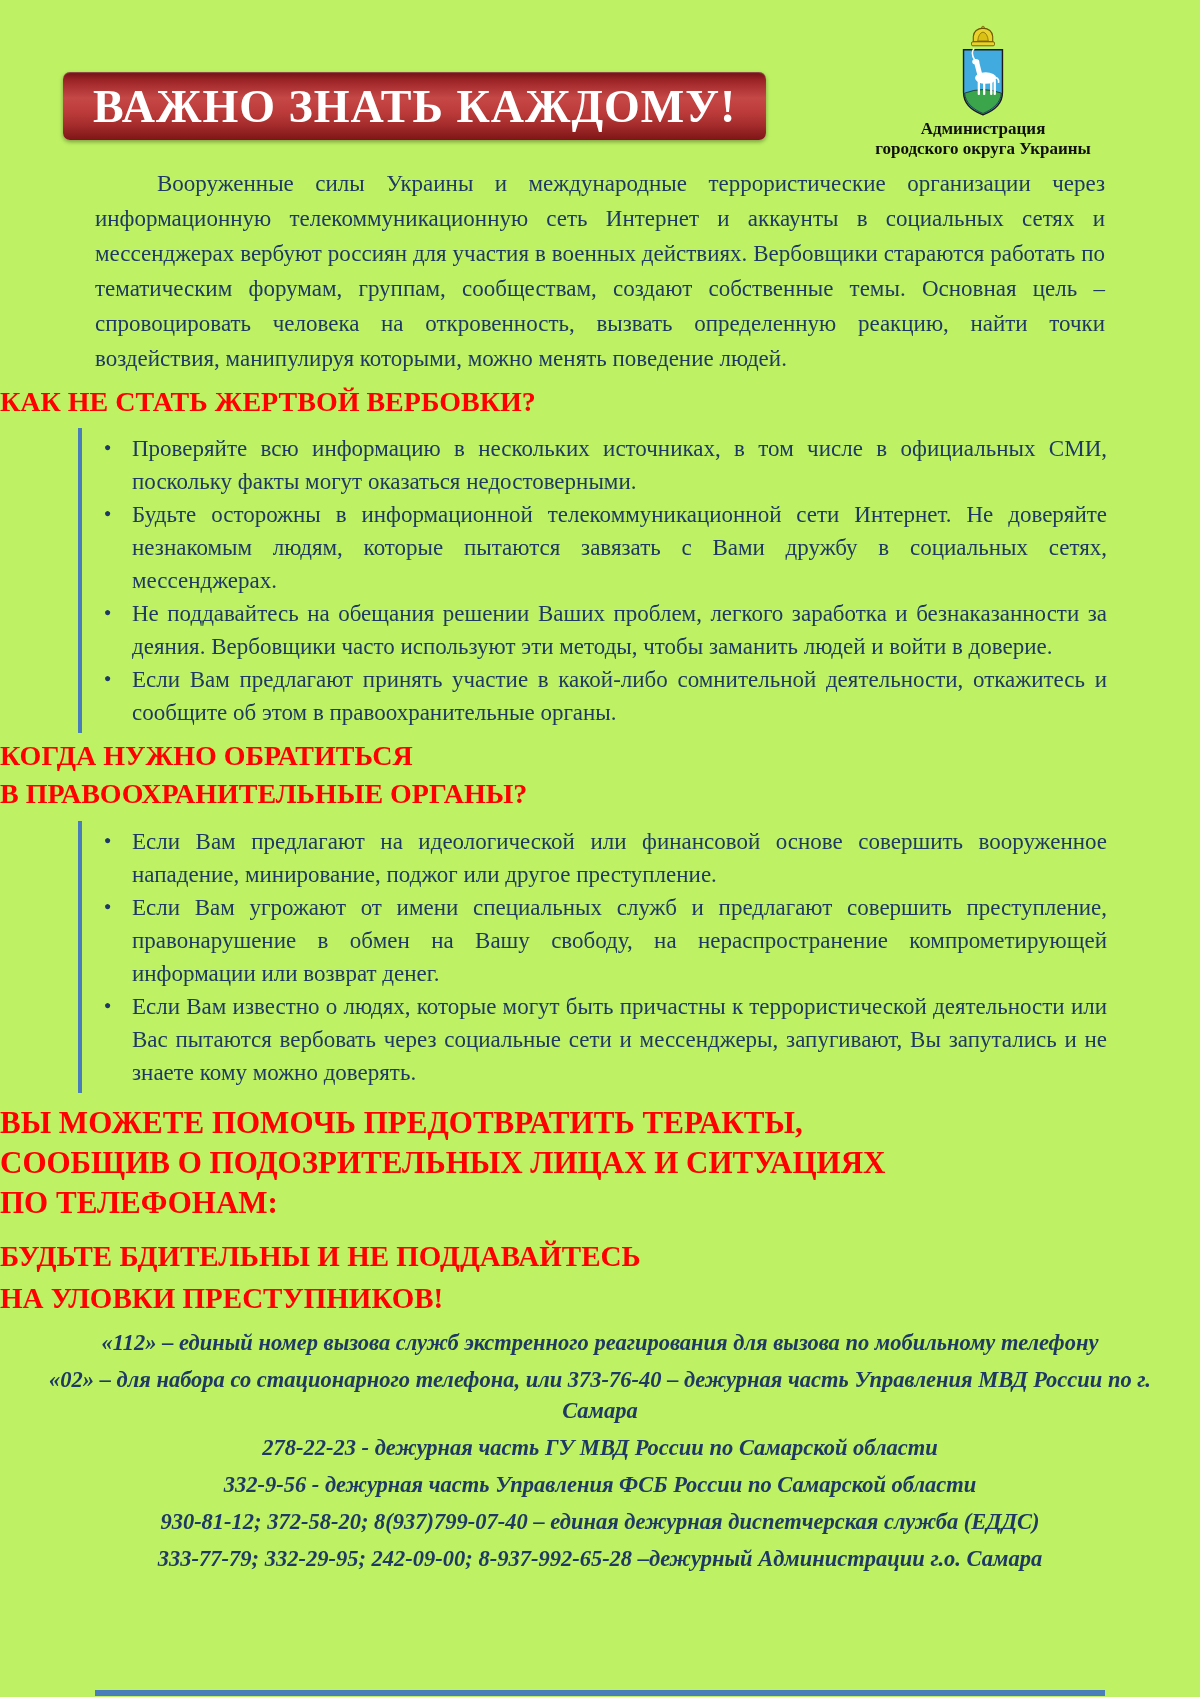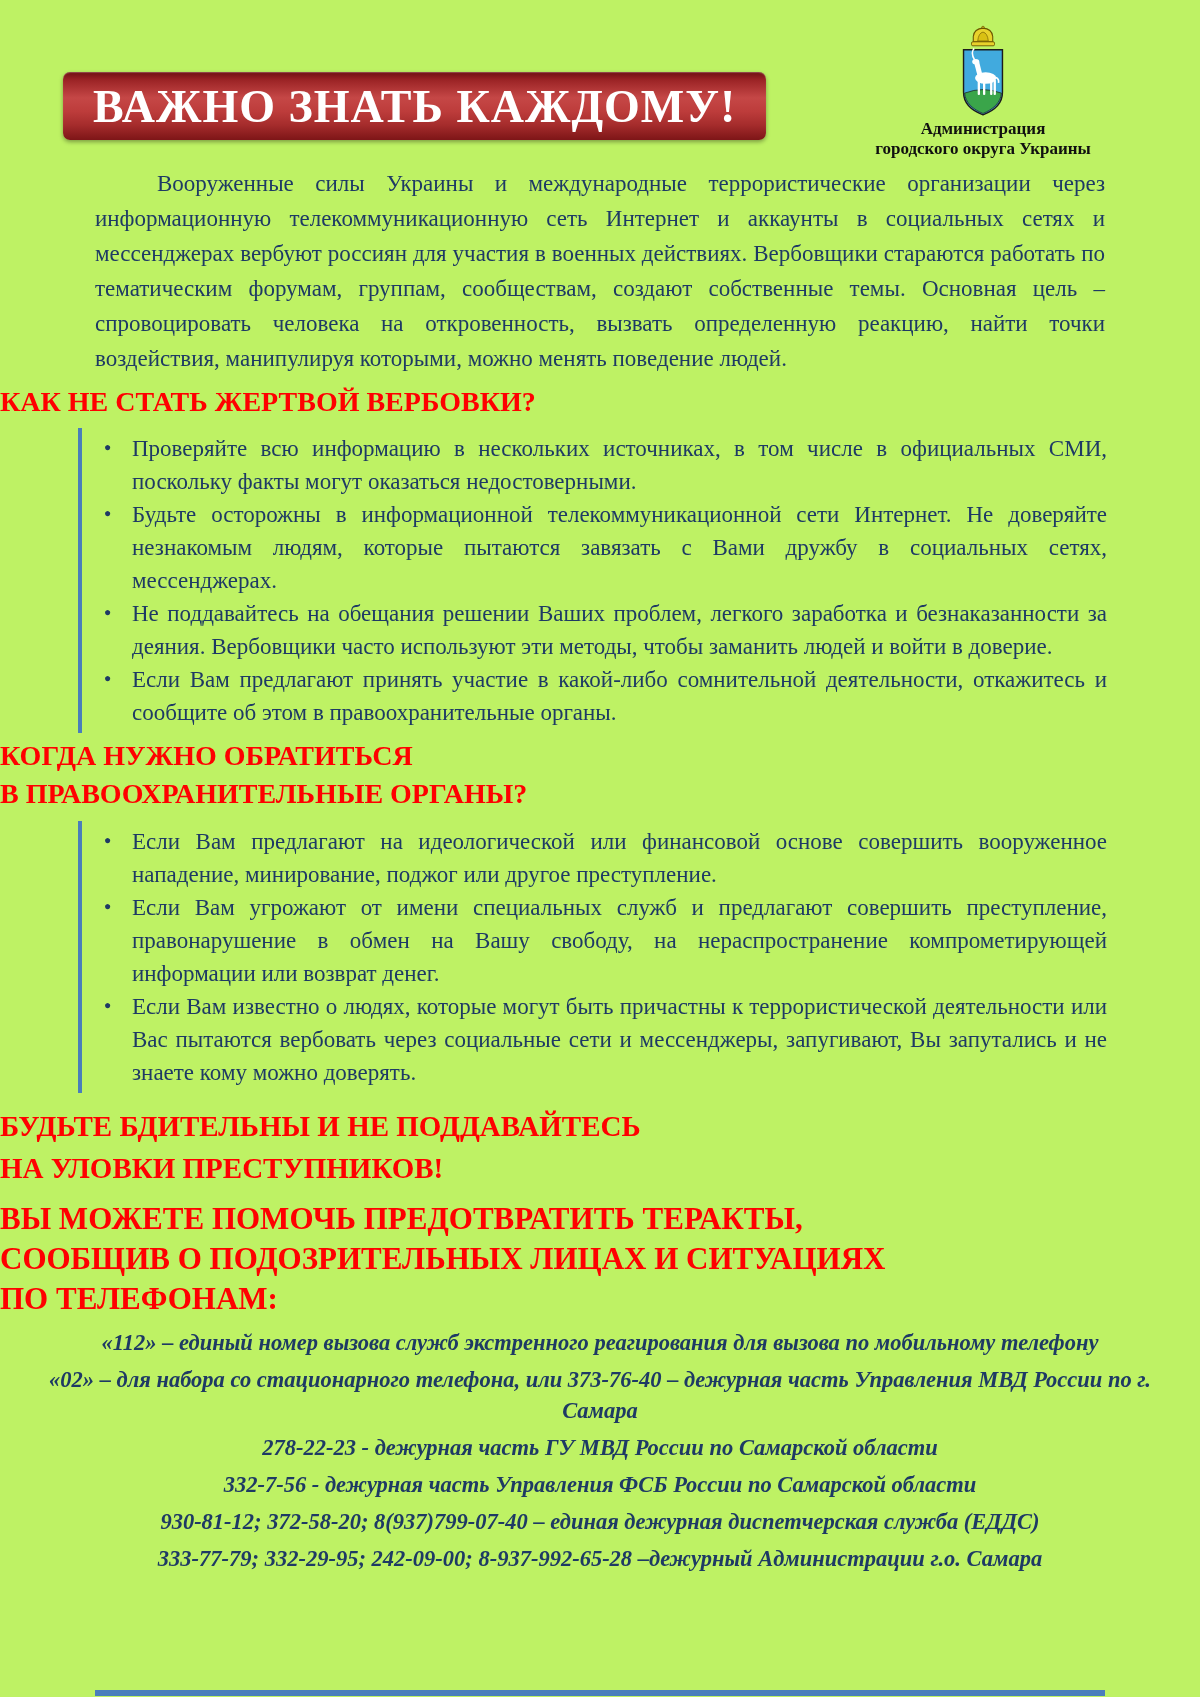--- a/index.html
+++ b/index.html
@@ -141,34 +141,34 @@
   <h2 class="red-h h-when">
     <span>КОГДА НУЖНО ОБРАТИТЬСЯ</span><br>
     <span>В ПРАВООХРАНИТЕЛЬНЫЕ ОРГАНЫ?</span>
   </h2>
   <ul class="bullets list2">
     <li><span>Если Вам предлагают на идеологической или финансовой основе совершить вооруженное нападение, минирование, поджог или другое преступление.</span></li>
     <li><span>Если Вам угрожают от имени специальных служб и предлагают совершить преступление, правонарушение в обмен на Вашу свободу, на нераспространение компрометирующей информации или возврат денег.</span></li>
     <li><span>Если Вам известно о людях, которые могут быть причастны к террористической деятельности или Вас пытаются вербовать через социальные сети и мессенджеры, запугивают, Вы запутались и не знаете кому можно доверять.</span></li>
   </ul>
 
-  <h2 class="red-h h-warning">
-    <span>БУДЬТЕ БДИТЕЛЬНЫ И НЕ ПОДДАВАЙТЕСЬ</span><br>
-    <span>НА УЛОВКИ ПРЕСТУПНИКОВ!</span>
-  </h2>
   <h2 class="red-h h-prevent">
     <span>ВЫ МОЖЕТЕ ПОМОЧЬ ПРЕДОТВРАТИТЬ ТЕРАКТЫ,</span><br>
     <span>СООБЩИВ О ПОДОЗРИТЕЛЬНЫХ ЛИЦАХ И СИТУАЦИЯХ</span><br>
     <span>ПО ТЕЛЕФОНАМ:</span>
+  </h2>
+  <h2 class="red-h h-warning">
+    <span>БУДЬТЕ БДИТЕЛЬНЫ И НЕ ПОДДАВАЙТЕСЬ</span><br>
+    <span>НА УЛОВКИ ПРЕСТУПНИКОВ!</span>
   </h2>
 
   <div class="phones">
     <p>«112» – единый номер вызова служб экстренного реагирования для вызова по мобильному телефону</p>
     <p>«02» – для набора со стационарного телефона, или 373-76-40 – дежурная часть Управления МВД России по г. Самара</p>
     <p>278-22-23 - дежурная часть ГУ МВД России по Самарской области</p>
-    <p>332-7-56 - дежурная часть Управления ФСБ России по Самарской области</p>
+    <p>332-9-56 - дежурная часть Управления ФСБ России по Самарской области</p>
     <p>930-81-12; 372-58-20; 8(937)799-07-40 – единая дежурная диспетчерская служба (ЕДДС)</p>
     <p>333-77-79; 332-29-95; 242-09-00; 8-937-992-65-28 –дежурный Администрации г.о. Самара</p>
   </div>
 
   <div class="bottom-bar"></div>
 
 </div>
 
 </body></html>

